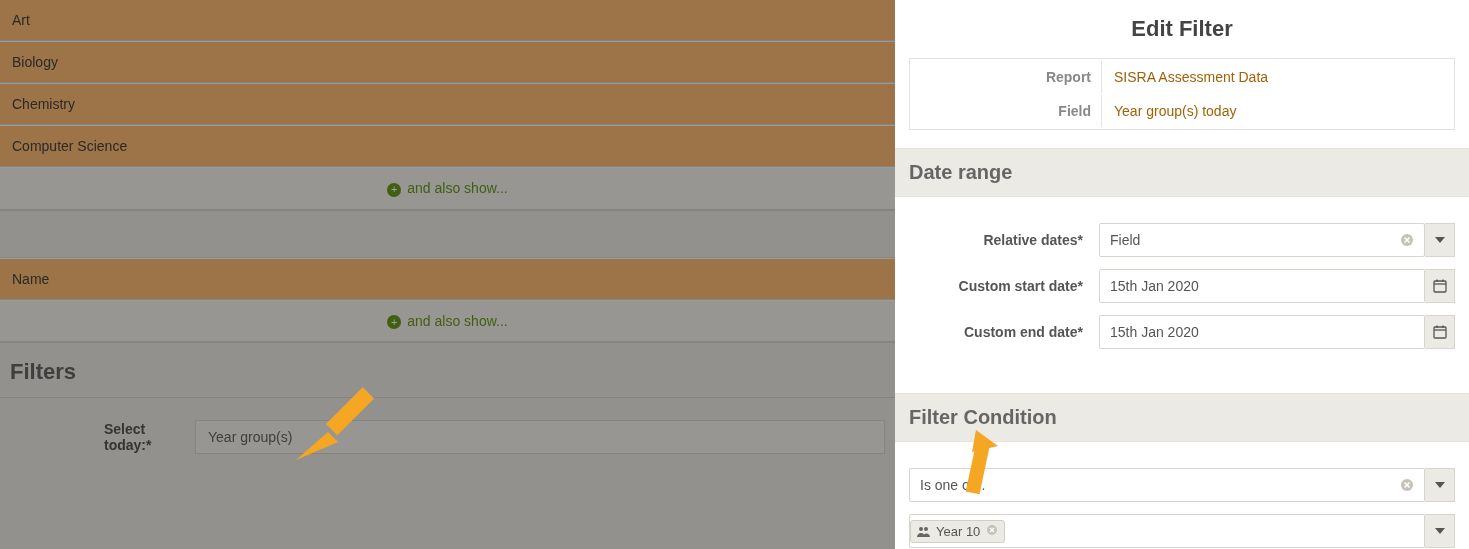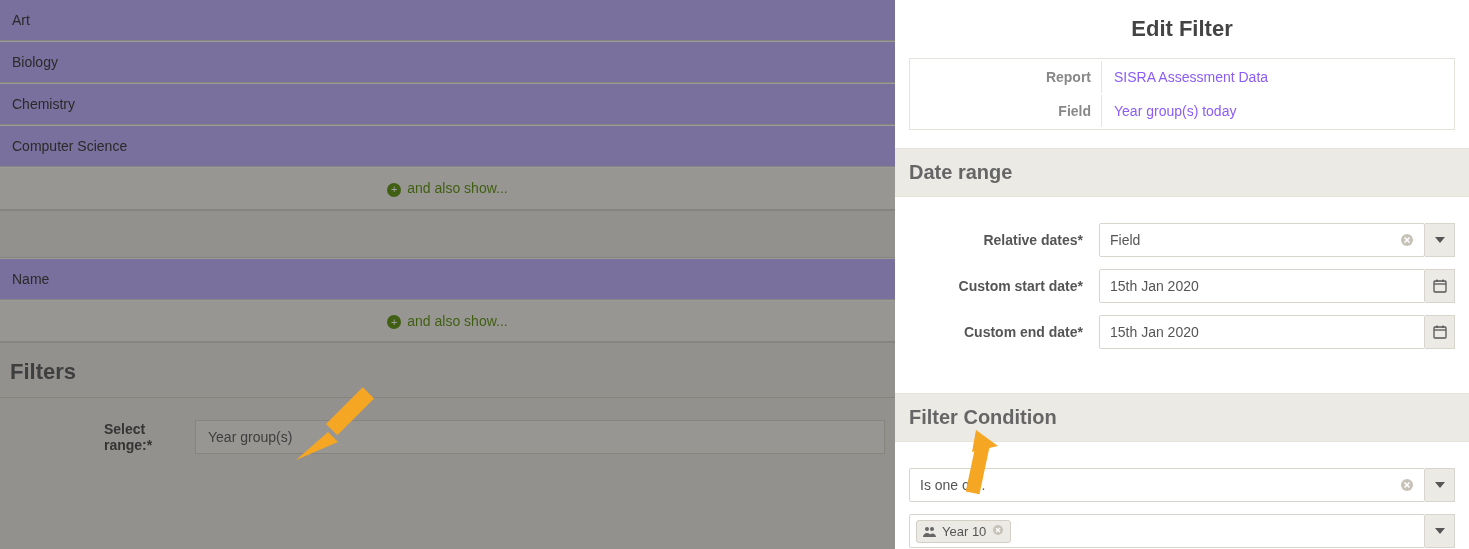--- a/index.html
+++ b/index.html
@@ -4,21 +4,21 @@
 <style>
   * { box-sizing: border-box; margin: 0; padding: 0; }
   html, body { width: 1469px; height: 549px; font-family: "Helvetica Neue", Arial, sans-serif; font-size: 14px; color: #555; overflow: hidden; background: #fff; }
 
   .stage { position: relative; width: 1469px; height: 549px; }
 
   
   .left-pane { position: absolute; left: 0; top: 0; width: 895px; height: 549px; background: #eceae5; overflow: hidden; }
   .overlay { position: absolute; left: 0; top: 0; width: 895px; height: 549px; background: rgba(0,0,0,0.38); pointer-events: none; }
 
-  .list-row { background: #c4b5fd; border-bottom: 1px solid #d9d5ce; border-top: 1px solid #fbfaf8; padding: 12px 12px; font-size: 14px; color: #444; }
+  .list-row { background: #fdba74; border-bottom: 1px solid #d9d5ce; border-top: 1px solid #fbfaf8; padding: 12px 12px; font-size: 14px; color: #444; }
   .list-row:first-child { border-top: none; }
   .also-row { background: #f4f2ee; padding: 12px 12px; color: #6a9a1f; font-size: 14px; border-top: 1px solid #fbfaf8; border-bottom: 1px solid #d9d5ce; text-align: center; }
   .also-row .plus { display: inline-flex; width: 14px; height: 14px; border-radius: 50%; background: #6a9a1f; color: #fff; font-size: 11px; align-items: center; justify-content: center; margin-right: 6px; line-height: 1; }
 
   .section-header { background: #eceae5; padding: 18px 10px 14px; font-size: 22px; font-weight: 700; color: #666; border-top: 1px solid #d9d5ce; border-bottom: 1px solid #d9d5ce; }
 
   .filters-row { background: #eceae5; padding: 22px 10px 22px; display: flex; align-items: center; }
   .filters-row .lbl { font-weight: 600; color: #555; margin-right: 18px; margin-left: 94px; }
   .filters-row .selectish { background: #f4f2ee; border: 1px solid #d9d5ce; padding: 8px 12px; color: #666; border-radius: 0; min-width: 690px; }
 
@@ -29,37 +29,37 @@
   .arrow { position: absolute; pointer-events: none; }
 
   
   .side-panel { position: absolute; left: 895px; top: 0; width: 574px; height: 549px; background: #fff; padding: 0 14px; }
   .side-title { font-size: 22px; font-weight: 700; color: #444; text-align: center; padding: 16px 0 16px; border-bottom: 1px solid #e6e3dd; }
 
   .info-table { width: 100%; border: 1px solid #e6e3dd; border-top: none; }
   .info-table tr { border-bottom: 1px solid #e6e3dd; }
   .info-table td { padding: 8px 10px; font-size: 14px; }
   .info-table td.k { width: 190px; text-align: right; color: #888; font-weight: 600; border-right: 1px solid #e6e3dd; }
-  .info-table td.v { color: #8b5cf6; }
+  .info-table td.v { color: #a16207; }
 
   .sub-header { background: #eceae5; border: 1px solid #e6e3dd; border-left: none; border-right: none; margin: 18px -14px 12px; padding: 12px 14px; font-size: 20px; font-weight: 700; color: #666; }
   .sub-body { padding: 14px 0; }
 
   .form-row { display: flex; align-items: center; margin-bottom: 12px; }
   .form-row .flbl { width: 190px; text-align: right; padding-right: 16px; color: #555; font-weight: 600; font-size: 14px; }
   .form-row .fctrl { flex: 1; display: flex; }
 
   .ctl { flex: 1; display: flex; align-items: center; background: #fff; border: 1px solid #d9d5ce; border-radius: 2px; height: 34px; padding: 0 10px; color: #555; position: relative; }
   .ctl .txt { flex: 1; }
   .ctl .clr { color: #b9b4aa; font-size: 14px; margin-left: 6px; }
   .addon { width: 30px; height: 34px; border: 1px solid #d9d5ce; border-left: none; background: #eceae5; display: flex; align-items: center; justify-content: center; color: #666; font-size: 11px; }
 
   .fc-body { padding: 14px 0; }
 
-  .tag-ctl { display: flex; align-items: center; background: #fff; border: 1px solid #d9d5ce; border-radius: 2px; min-height: 34px; padding: 4px 6px; }
+  .tag-ctl { display: flex; align-items: center; background: #fff; border: 1px solid #d9d5ce; border-radius: 2px; min-height: 34px; padding: 4px 0; }
   .tag { display: inline-flex; align-items: center; background: #eceae5; border: 1px solid #d3cfc6; border-radius: 3px; padding: 3px 6px 3px 6px; font-size: 13px; color: #555; }
   .tag .grp { margin-right: 6px; color: #777; font-size: 12px; }
   .tag .x { margin-left: 6px; color: #b9b4aa; font-size: 13px; }
   .tag-ctl .spacer { flex: 1; }
   .tag-addon { width: 30px; height: 34px; border: 1px solid #d9d5ce; border-left: none; background: #eceae5; display: flex; align-items: center; justify-content: center; color: #666; font-size: 11px; }
   .tag-row { display: flex; }
 
   .btn-row { display: flex; justify-content: flex-end; gap: 10px; padding: 14px 0; }
 
   
@@ -78,21 +78,21 @@
     <div class="also-row">
       <span class="plus">+</span><span>and also show...</span>
     </div>
     <div class="band"></div>
     <div class="list-row">Name</div>
     <div class="also-row">
       <span class="plus">+</span><span>and also show...</span>
     </div>
     <div class="section-header" style="padding-top:16px;padding-bottom:12px;">Filters</div>
     <div class="filters-row">
-      <div class="lbl">Select range:*</div>
+      <div class="lbl">Select today:*</div>
       <div class="selectish">Year group(s)</div>
     </div>
   </div>
 
   <div class="overlay"></div>
 
   <svg class="arrow" style="left:296px; top:380px;" width="90" height="90" viewBox="0 0 90 90">
     <g fill="#f5a623">
       <polygon points="0,80 32,52 42,62"></polygon>
       <rect x="30" y="44" width="52" height="16" transform="rotate(-45 30 44)"></rect>

